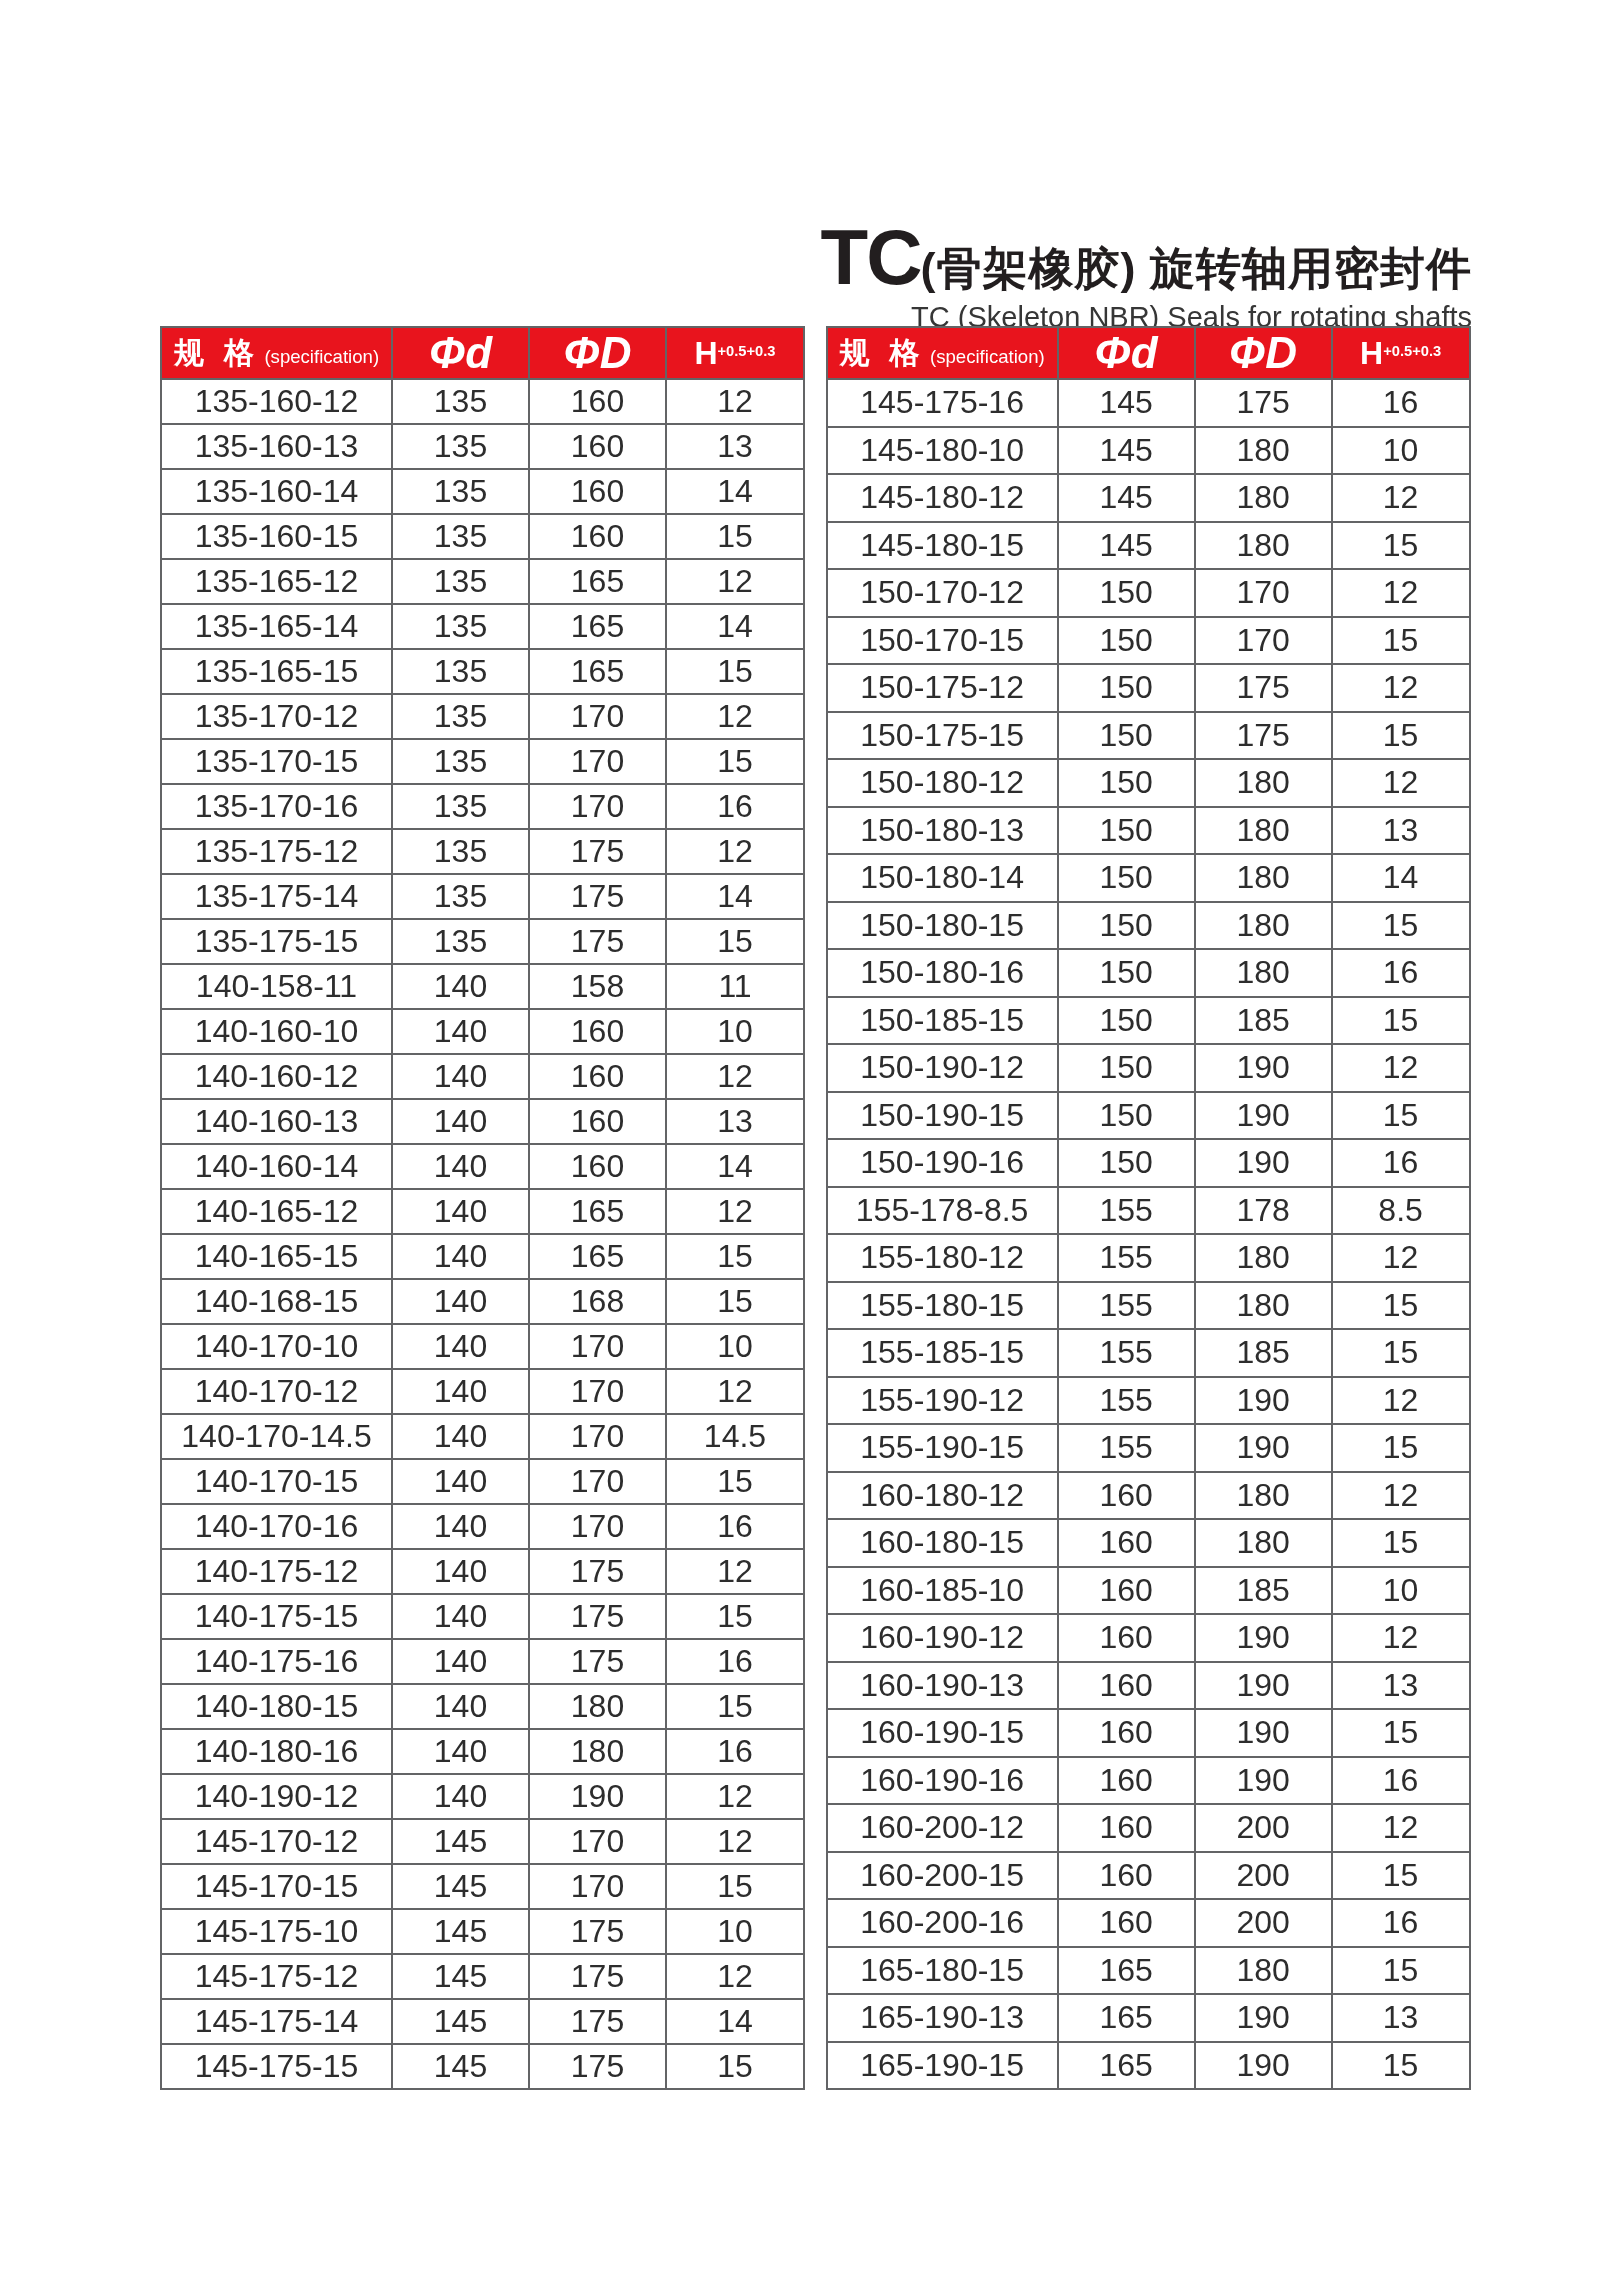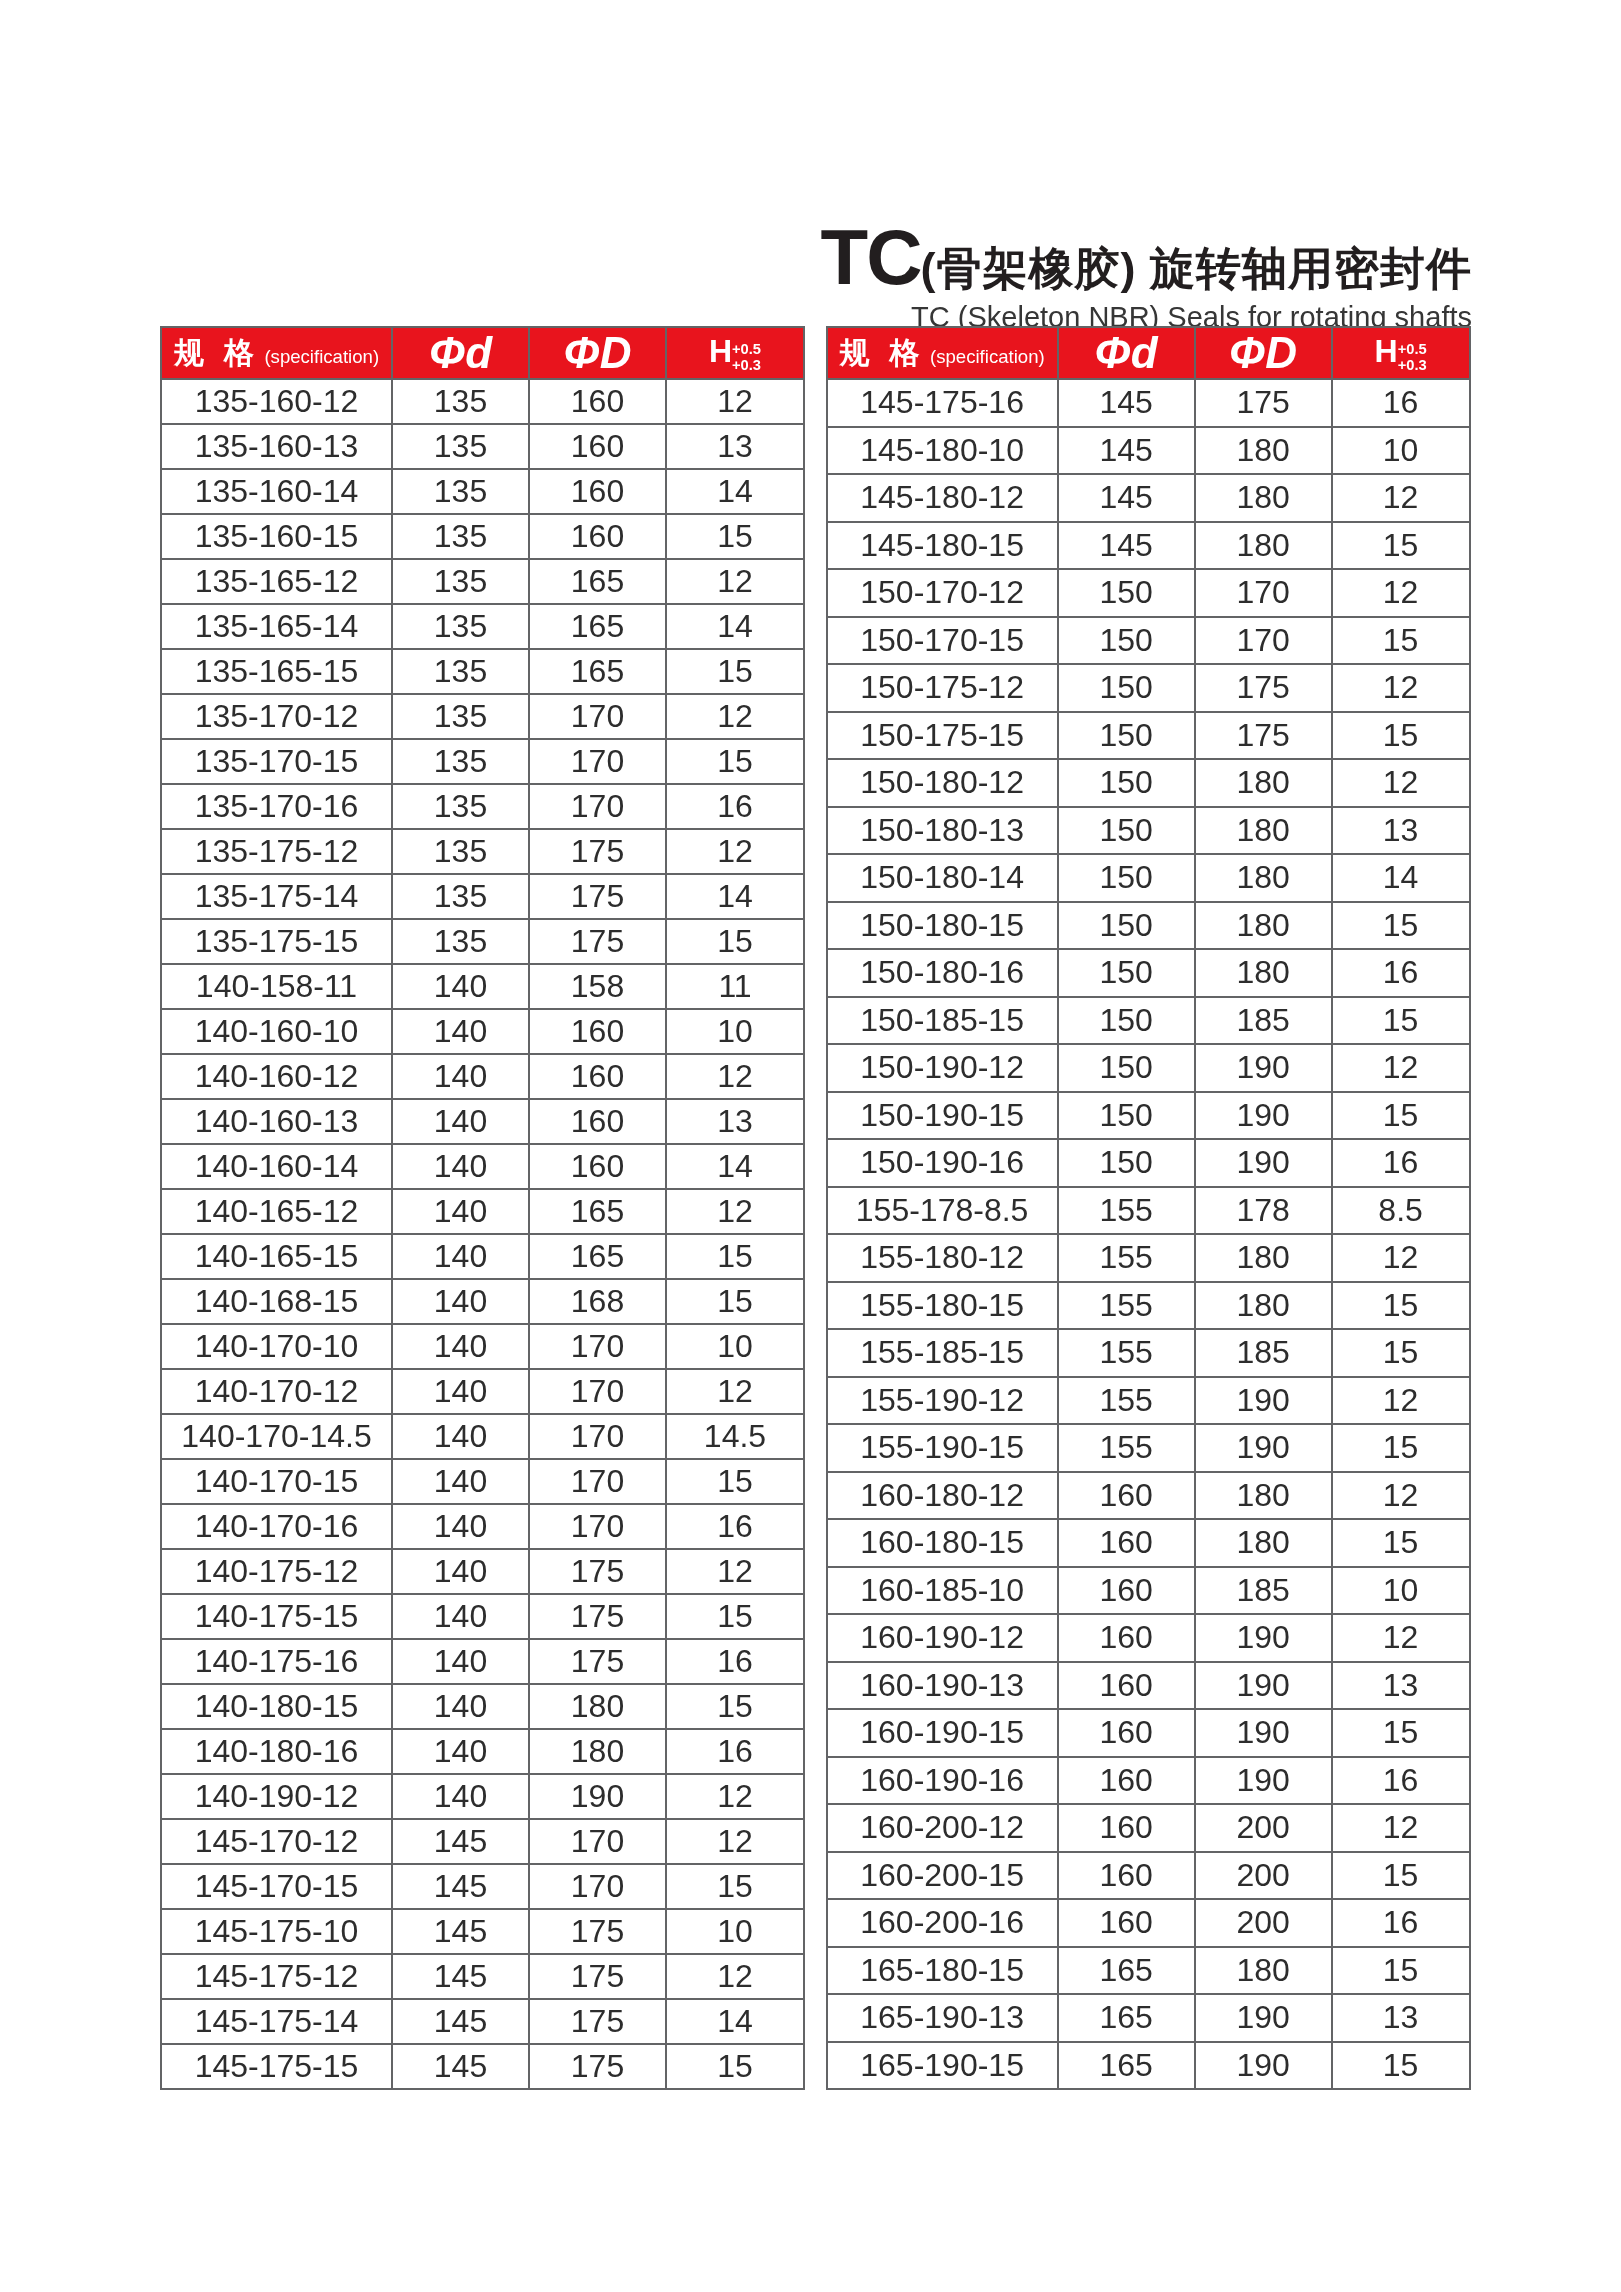--- a/index.html
+++ b/index.html
@@ -85,21 +85,21 @@
   }
   th.spec-head .en{
     font-size:18.6px;
     font-weight:normal;
     letter-spacing:0;
   }
   th.phi-head{font-size:44px;font-style:italic;}
   th.h-head{font-size:32px;}
   .h-stack{
     display:inline-flex;
-    flex-direction:column;
+    flex-direction:row;
     font-size:14.7px;
     line-height:1.1;
     text-align:left;
     vertical-align:7.8px;
     font-weight:bold;
   }
   table.spec-table td{
     height:45px;
     font-size:32px;
     color:var(--ink);

